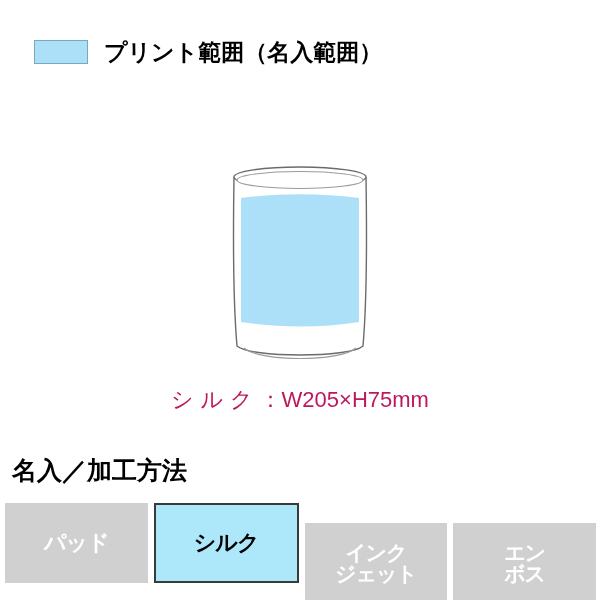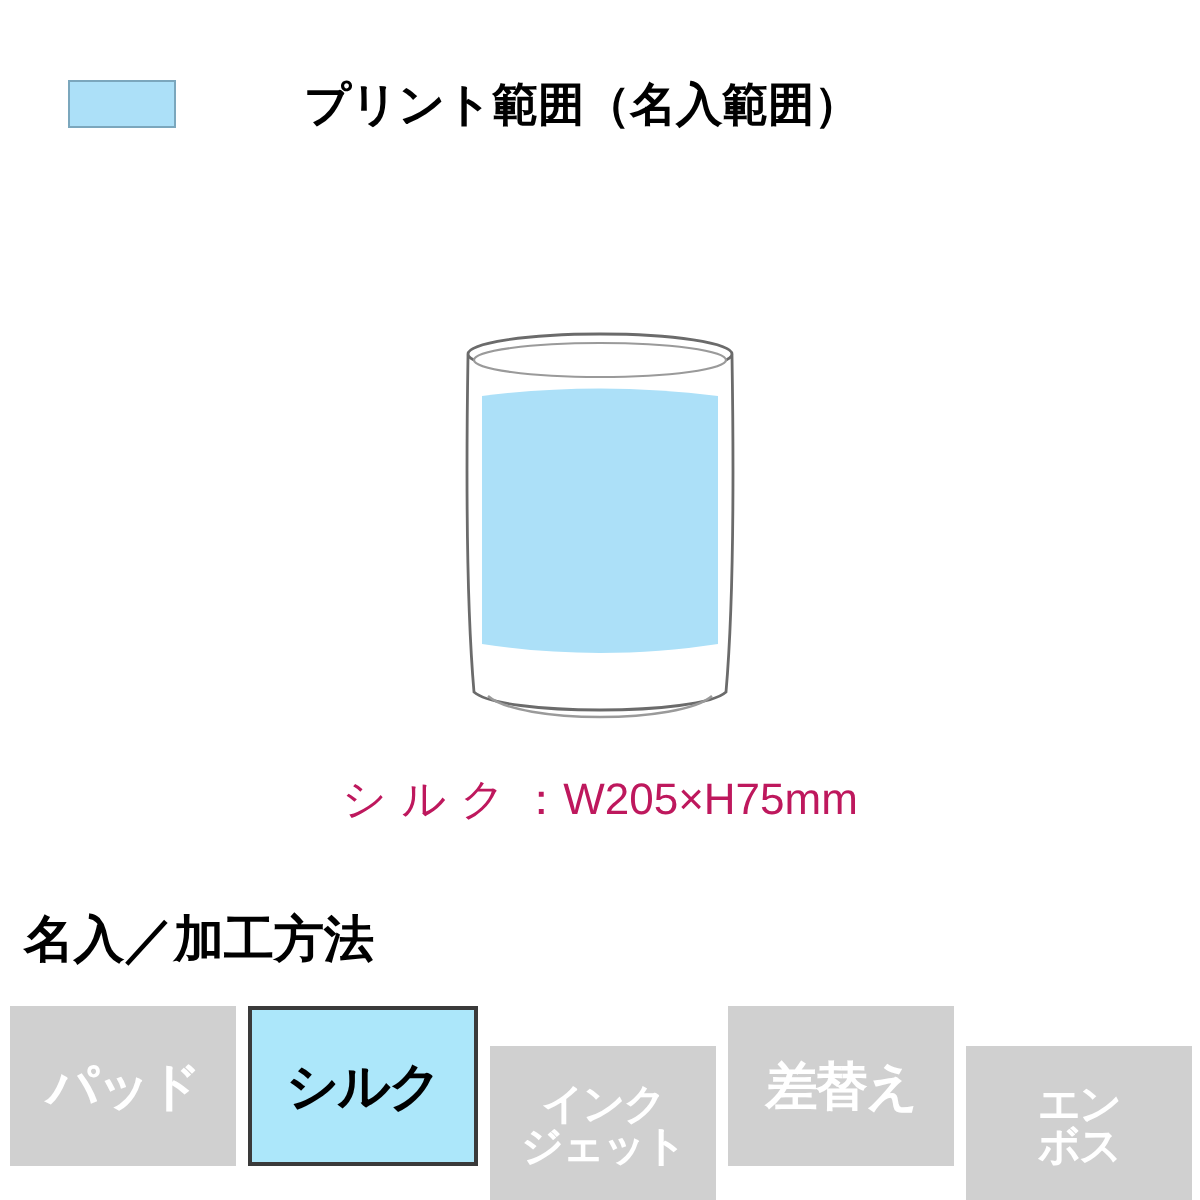--- a/index.html
+++ b/index.html
@@ -17,21 +17,20 @@
 
   
   #legend {
     position: absolute;
     left: 0;
     top: 34px;
     width: 572px;
     height: 36px;
     display: flex;
     align-items: center;
-    gap: 48px;
   }
   #legend-swatch {
     width: 54px;
     height: 24px;
     margin-left: 34px;
     background: #ace0f8;
     border: 1px solid #7ba7bd;
     box-sizing: border-box;
   }
   #legend-label {
@@ -100,21 +99,21 @@
   }
   .method-chip {
     flex: 1 1 0;
     height: 80px;
     box-sizing: border-box;
     display: flex;
     align-items: center;
     justify-content: center;
     text-align: center;
     font-weight: bold;
-    font-size: 26px;
+    font-size: 22px;
     line-height: 1.02;
     letter-spacing: -1px;
     background: #d0d0d0;
     color: #ffffff;
     border: 1px solid #d0d0d0;
     overflow: hidden;
     white-space: pre-line;
   }
   .method-chip.active {
     background: #ace7fa;
@@ -161,16 +160,15 @@
   <span class="jp">シルク</span><span class="sep">：</span><span class="sep">W205×H75mm</span>
 </div>
 
 <div id="section-heading">名入／加工方法</div>
 
 <div id="methods-row">
     <div class="method-chip">パッド</div>
     <div class="method-chip active">シルク</div>
     <div class="method-chip two-line">インク
 ジェット</div>
-    <div class="method-chip">差替え</div>
     <div class="method-chip two-line">エン
 ボス</div>
   </div>
 
 </body></html>

